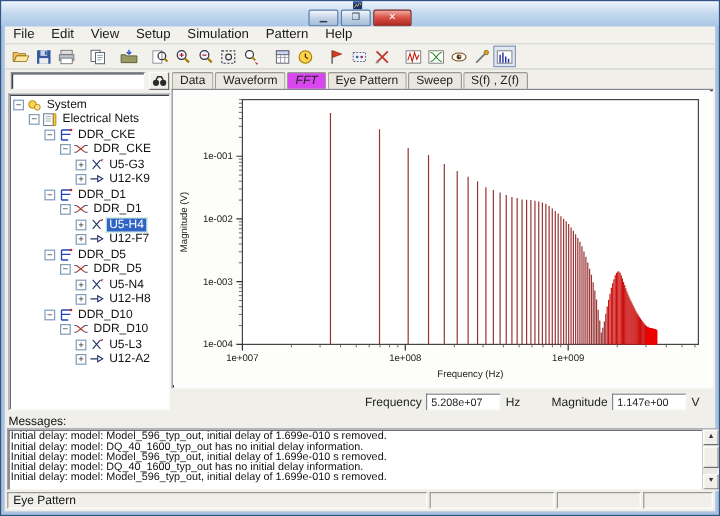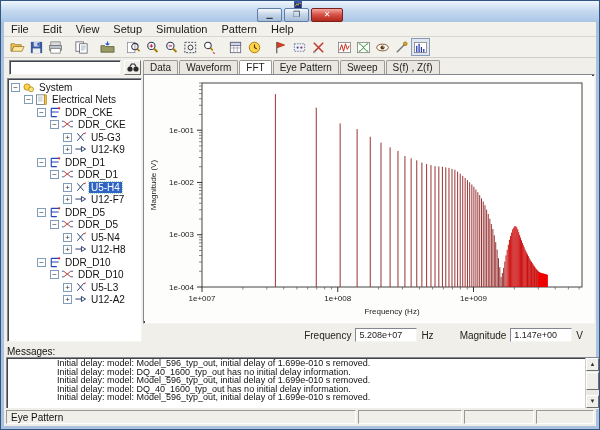--- a/index.html
+++ b/index.html
@@ -51,33 +51,33 @@
   .tree-panel { position:absolute; left:3px; top:20px; width:135px; height:264px; overflow:hidden; padding:2px 0; }
   .tree-row { display:flex; align-items:center; height:12.5px; font-size:10px; color:#111; white-space:nowrap; }
   .expander { width:9px; height:9px; border:1px solid #7f9db9; background:#fff; font-size:8px; line-height:7px; text-align:center; color:#333; margin-right:2px; flex:0 0 9px; }
   .node-icon { width:13px; height:13px; margin-right:2px; flex:0 0 13px; }
   .node-icon svg { width:13px; height:13px; }
   .tree-label { padding:0 2px; }
   .tree-label.selected { background:#2f63c4; color:#fff; outline:1px dotted #9db; }
   
   .tabs { position:absolute; left:139px; top:1px; height:16px; display:flex; align-items:flex-end; font-size:10px; }
   .tab { padding:1px 6px 2px; border:1px solid #9a9a93; border-bottom:none; background:#e9e7df; margin-right:1px; border-radius:2px 2px 0 0; color:#222; }
-  .tab.active { background:#ffffff; position:relative; top:1px; padding-bottom:3px; }
+  .tab.active { background:#d946ef; position:relative; top:1px; padding-bottom:3px;font-style:italic; }
   
   .chart-panel { position:absolute; left:139px; top:16px; width:452px; height:250px; }
   .chart-panel svg { display:block; }
   svg text { font-family:"Liberation Sans",sans-serif; }
   
   .readout { position:absolute; left:139px; top:268px; width:452px; height:18px; display:flex; align-items:center; justify-content:flex-end; font-size:10px; color:#222; gap:4px; padding-right:12px; }
   .readout .valbox { width:62px; height:14px; font-size:9px; line-height:13px; padding:0 3px; background:#fff; border:1px solid; border-color:#828790 #f4f4f0 #f4f4f0 #828790; }
   .readout .gap { width:18px; }
   
   .messages-label { position:absolute; left:3px; top:288px; font-size:10px; color:#111; }
   .messages-box { position:absolute; left:2px; top:299px; width:594px; height:52px; overflow:hidden; }
-  .messages-text { position:absolute; left:2px; top:1px; right:16px; font-size:9px; line-height:8.5px; color:#111;padding-left:48px; }
+  .messages-text { position:absolute; left:2px; top:1px; right:16px; font-size:9px; line-height:8.5px; color:#111; }
   .vscroll { position:absolute; right:0; top:0; bottom:0; width:14px; background:#ebe9e4; border-left:1px solid #d0cec6; }
   .sbtn { position:absolute; left:0; width:13px; height:13px; background:#f0efe9; border:1px solid; border-color:#fff #6f6f6f #6f6f6f #fff; font-size:6px; text-align:center; line-height:11px; color:#333; }
   .sthumb { position:absolute; left:0; width:13px; background:#f0efe9; border:1px solid; border-color:#fff #6f6f6f #6f6f6f #fff; }
   
   .statusbar { position:absolute; left:0; right:0; bottom:0; height:18px; background:#f0efe9; display:flex; gap:2px; padding:2px 2px 2px 2px; }
   .status-seg { border:1px solid; border-color:#9a9890 #fff #fff #9a9890; font-size:10px; color:#111; padding:0 4px; line-height:13px; }
   .seg-main { flex:0 0 350px; }
   .seg-a { flex:0 0 104px; } .seg-b { flex:0 0 70px; } .seg-c { flex:1; }
 </style>
 </head>

